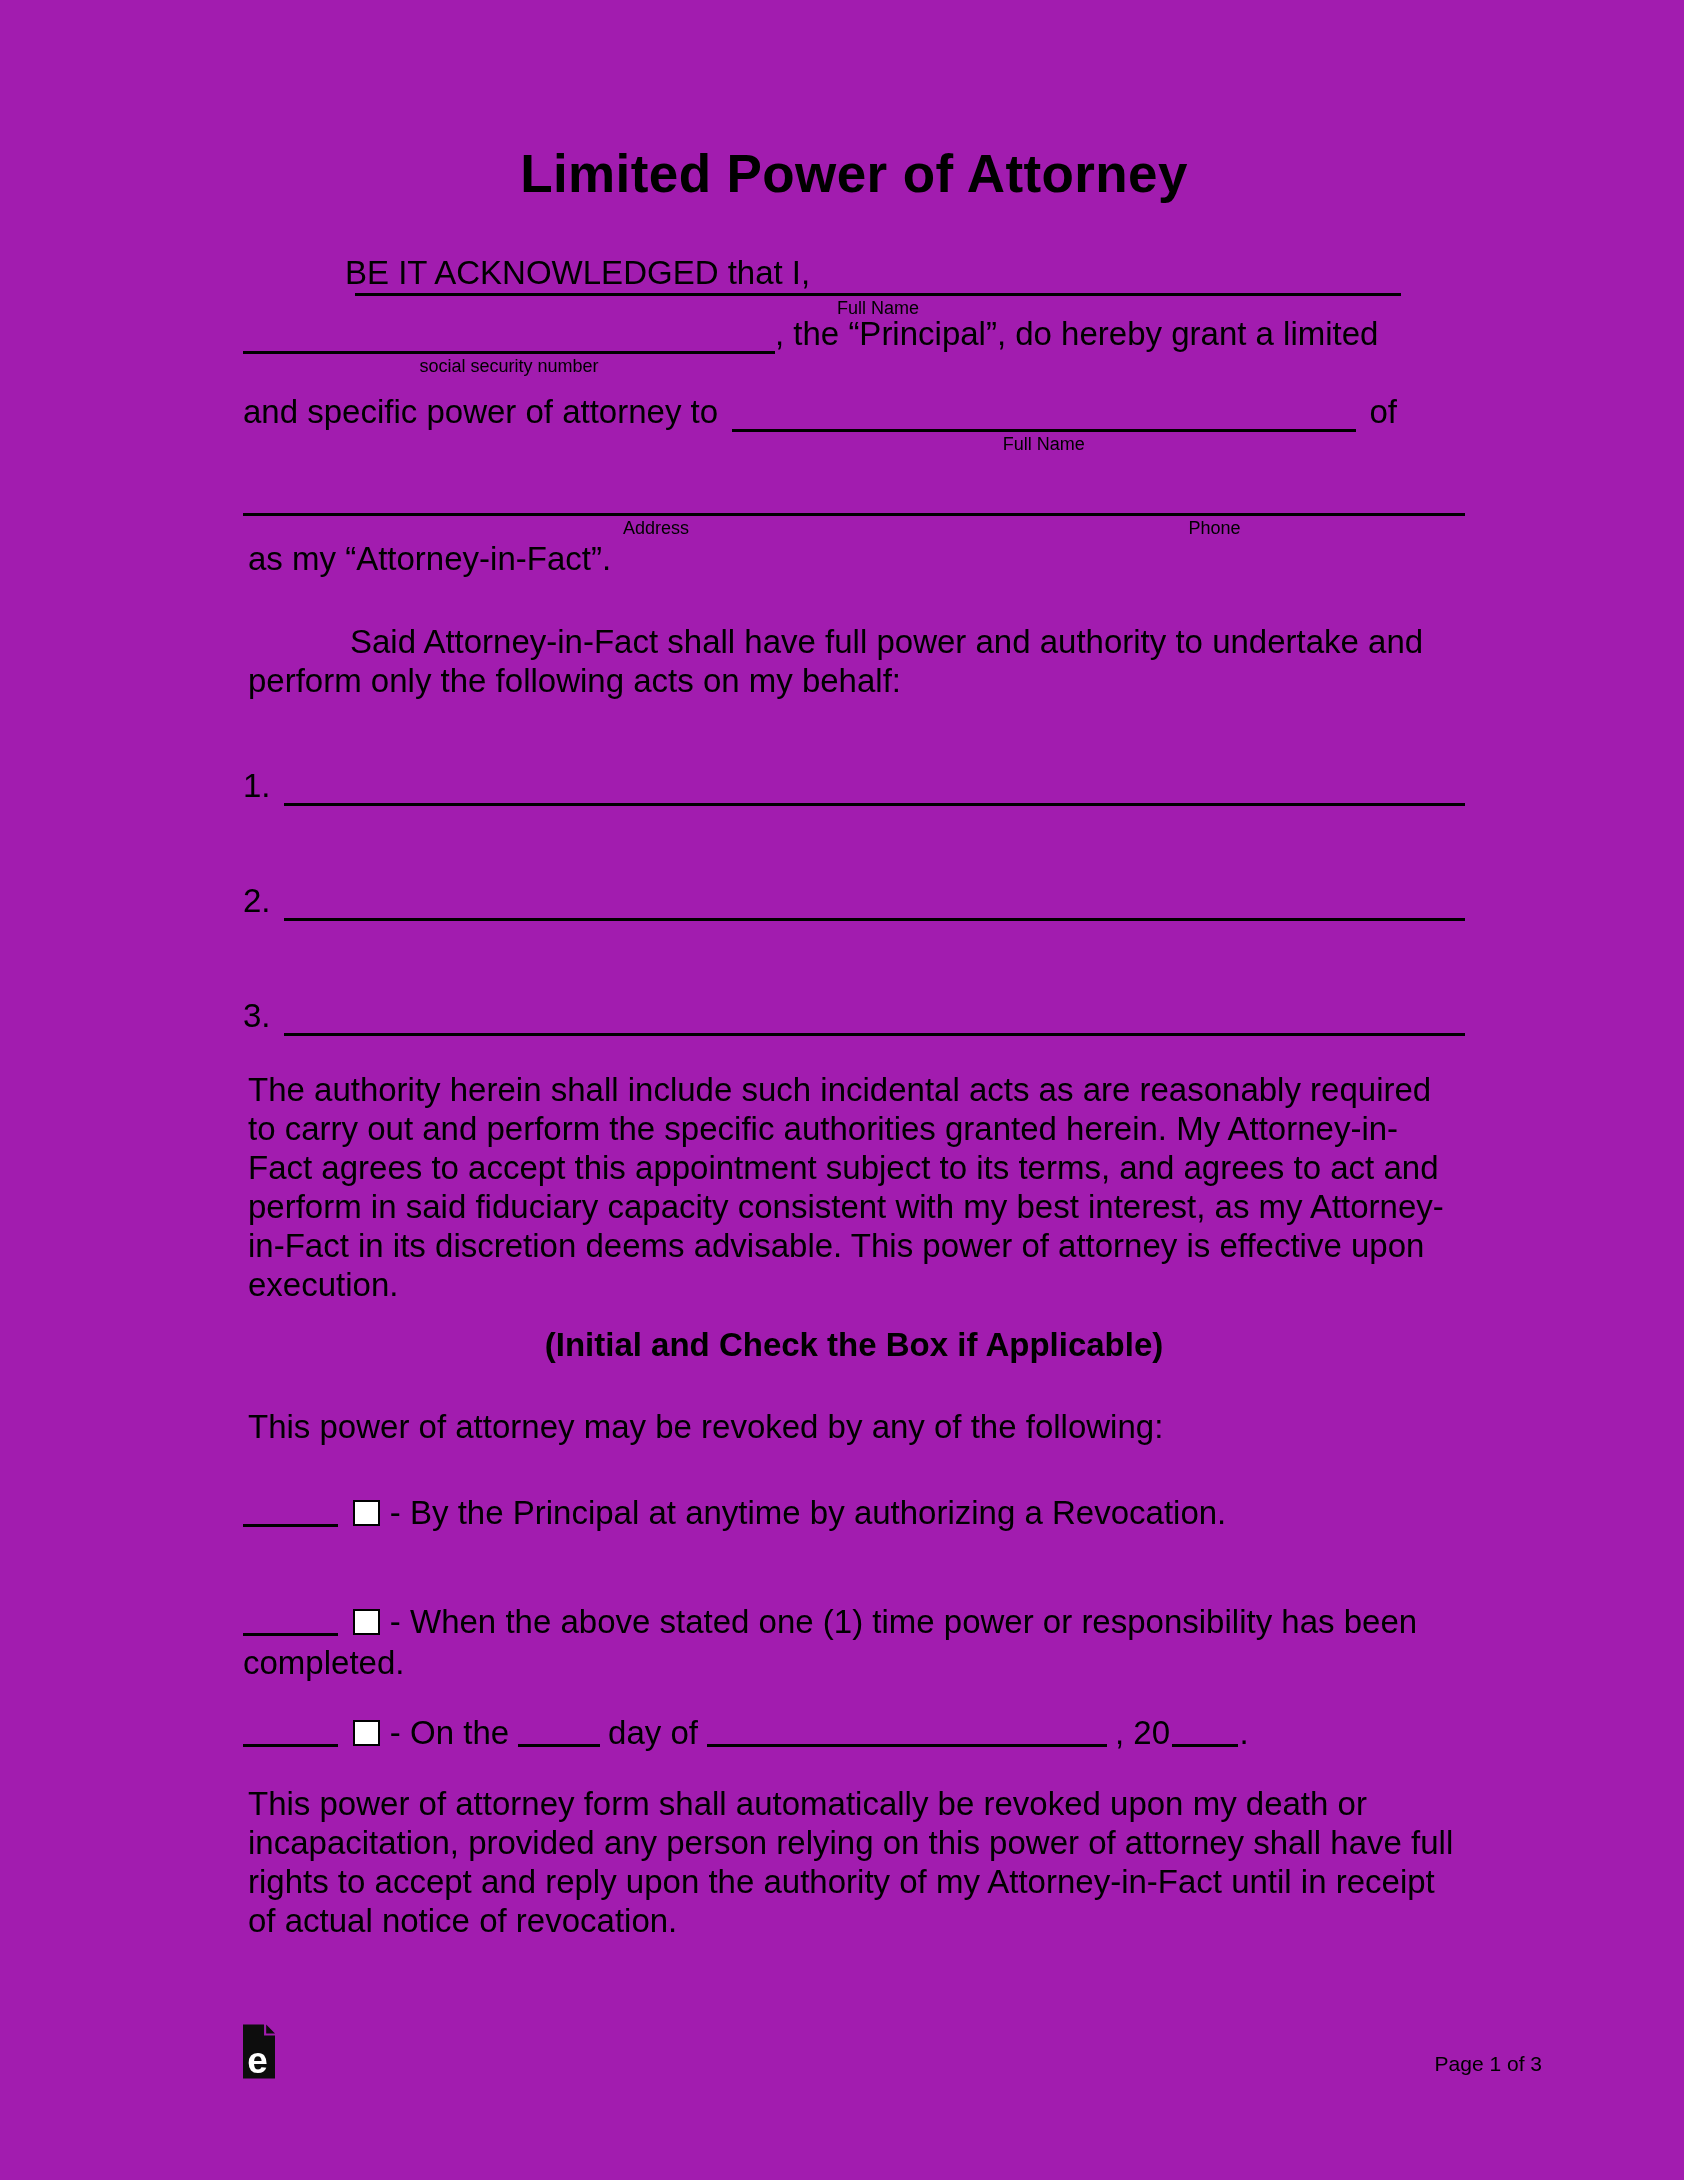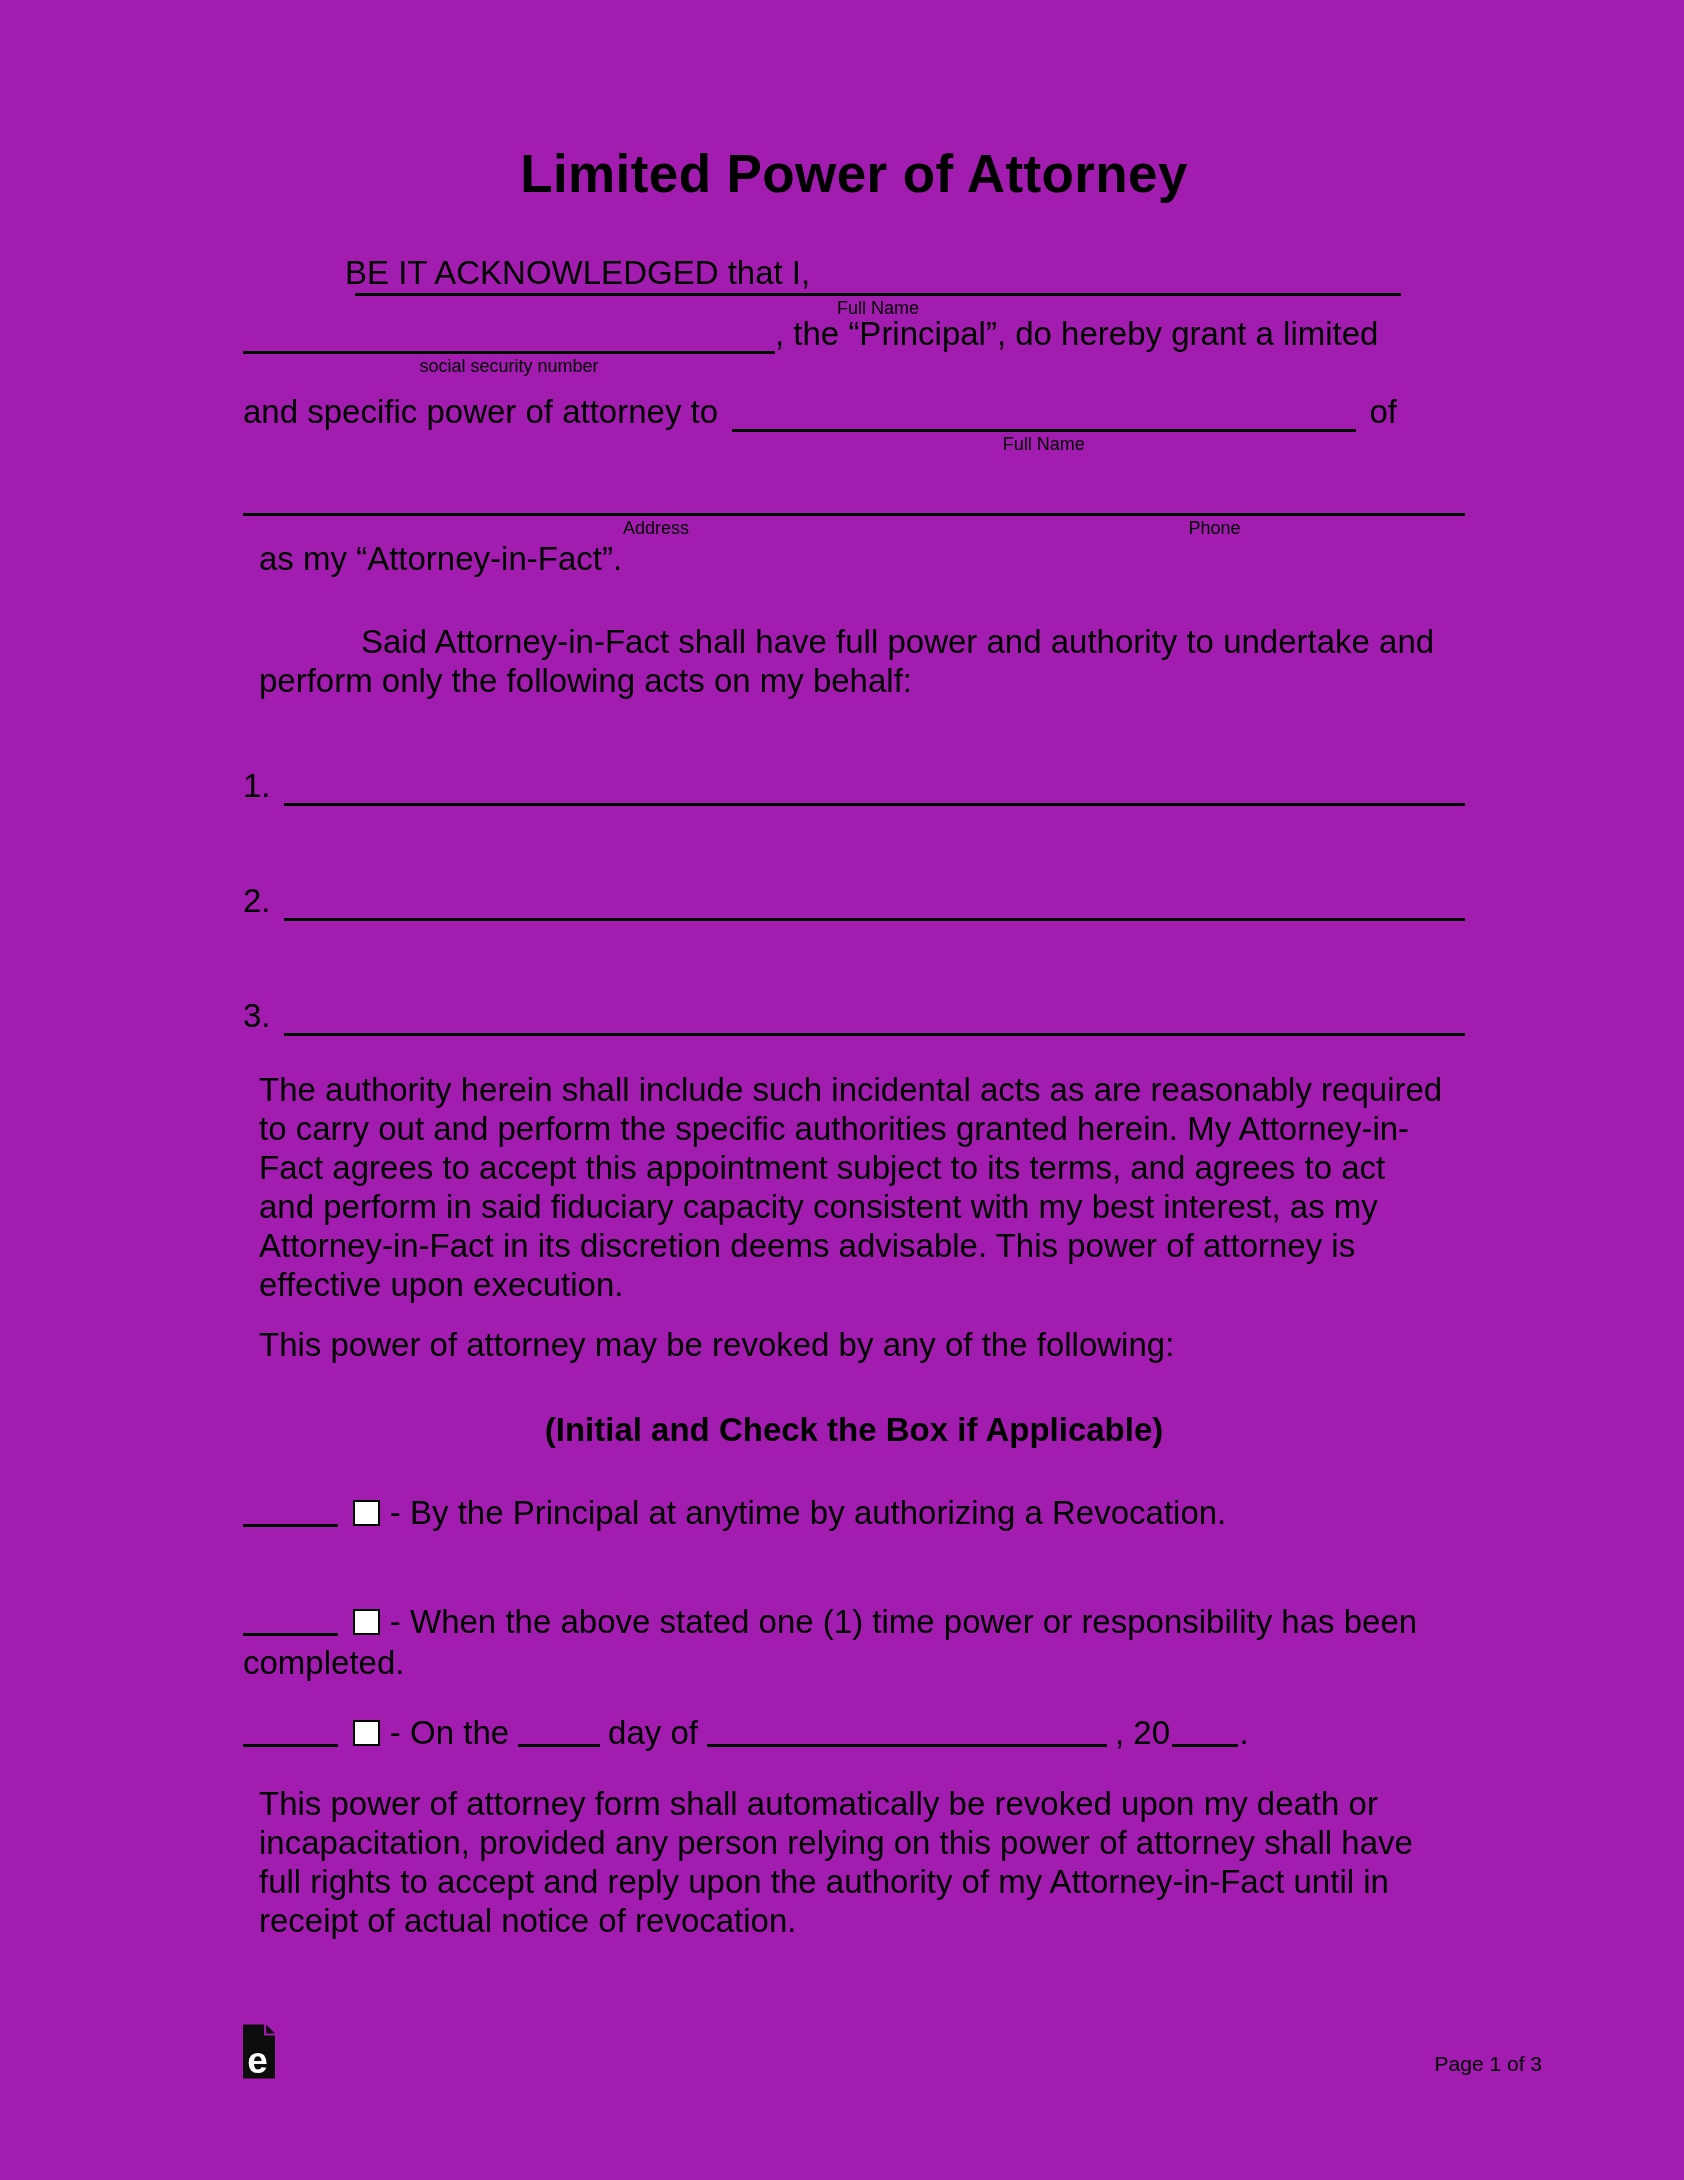--- a/index.html
+++ b/index.html
@@ -19,21 +19,21 @@
   
   .form-line{display:flex;line-height:41px;height:41px;white-space:nowrap;}
   .blank{position:relative;border-bottom:3.4px solid #000;}
   .grow{flex:1 1 auto;}
   .shrinkable{flex:0 1 auto;}
   .sub-label{
     position:absolute;top:calc(100% + 2.6px);
     font-size:18px;line-height:25.6px;white-space:nowrap;
   }
   .sub-center{left:50%;transform:translateX(-50%);}
-  .para{margin:16px;line-height:39px;}
+  .para{margin:5px;line-height:39px;}
   .indent-first{text-indent:102px;}
   
   .item-line{display:flex;line-height:41px;height:41px;}
   .item-blank{flex:1 1 auto;margin-left:13.6px;border-bottom:3.4px solid #000;}
   
   .cb-row{margin:0;line-height:41px;}
   .iblank{display:inline-block;border-bottom:3.4px solid #000;height:25.6px;vertical-align:-3.4px;}
   .iblank.init{width:95px;margin-right:13.6px;}
   .iblank.day{width:82px;margin:0 8.5px;}
   .iblank.month{width:400px;margin:0 8.5px;}
@@ -113,23 +113,23 @@
       <span>2.</span>
       <span class="item-blank"></span>
     </div>
     <div class="item-line mb40">
       <span>3.</span>
       <span class="item-blank"></span>
     </div>
 
     <p class="para mb-rev">The authority herein shall include such incidental acts as are reasonably required to carry out and perform the specific authorities granted herein. My Attorney-in-Fact agrees to accept this appointment subject to its terms, and agrees to act and perform in said fiduciary capacity consistent with my best interest, as my Attorney-in-Fact in its discretion deems advisable. This power of attorney is effective upon execution.</p>
 
+    <p class="para center-bold mb50">(Initial and Check the Box if Applicable)</p>
+
     <p class="para mb54">This power of attorney may be revoked by any of the following:</p>
-
-    <p class="para center-bold mb50">(Initial and Check the Box if Applicable)</p>
 
     <p class="cb-row mb80">
       <span class="iblank init"></span><span class="cbox"></span><span>- By the Principal at anytime by authorizing a Revocation.</span>
     </p>
 
     <p class="cb-row mb34">
       <span class="iblank init"></span><span class="cbox"></span><span>- When the above stated one (1) time power or responsibility has been completed.</span>
     </p>
 
     <p class="cb-row mb36">

